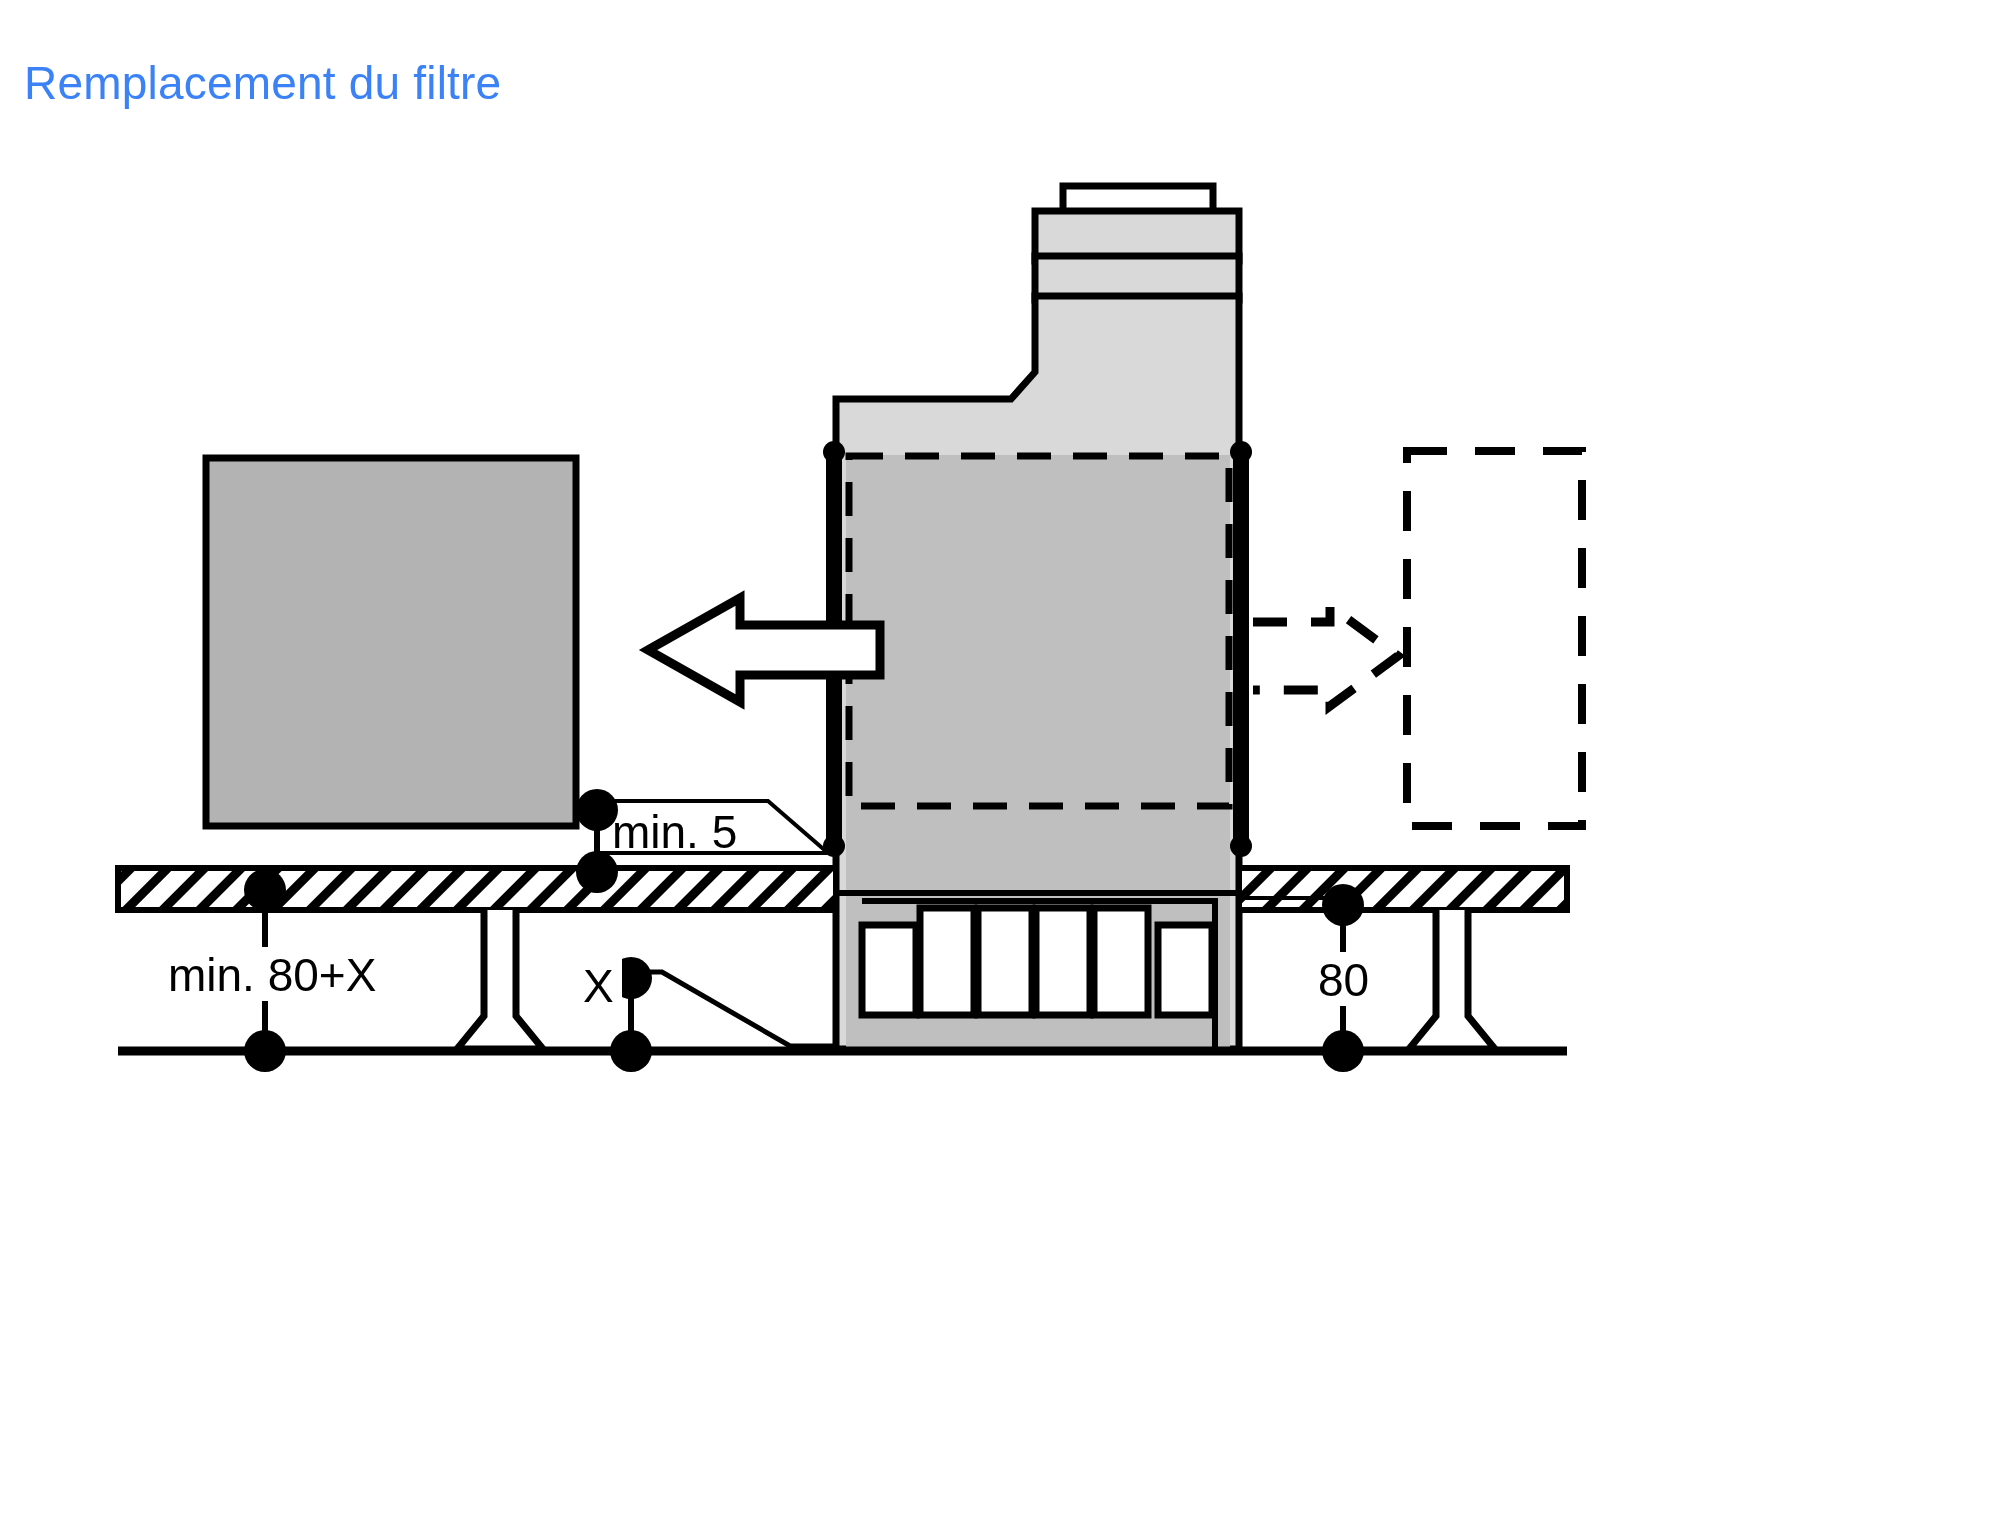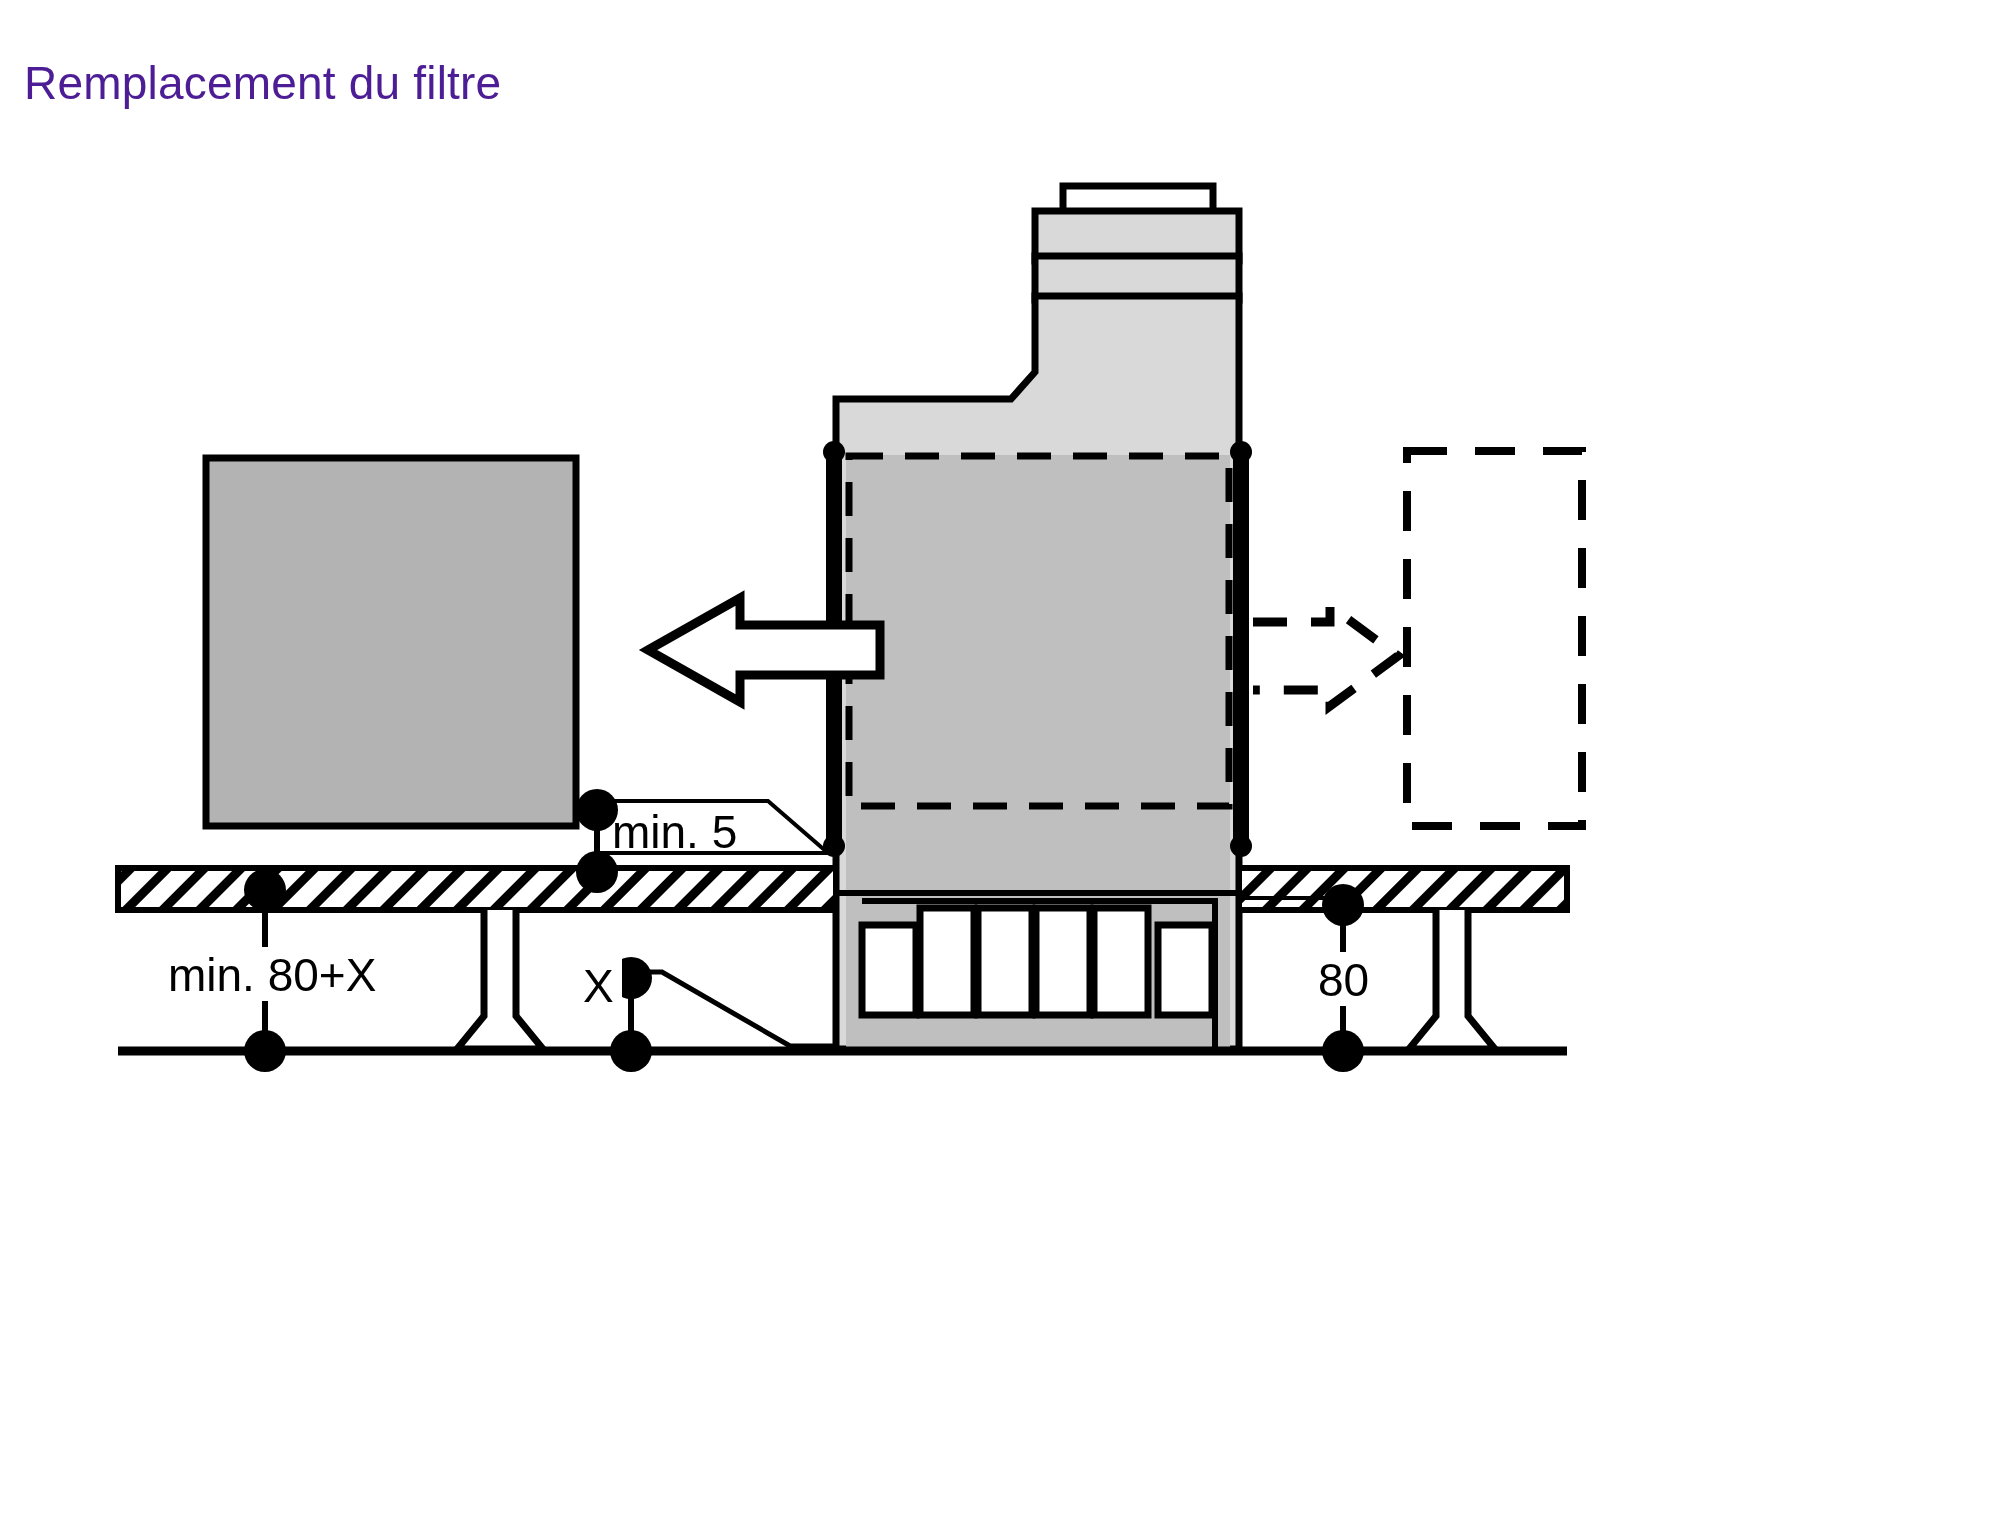--- a/index.html
+++ b/index.html
@@ -13,21 +13,21 @@
     font-family: "Liberation Sans", sans-serif;
     overflow: hidden;
     position: relative;
   }
   #page-title {
     position: absolute;
     left: 24px;
     top: 56px;
     font-size: 46px;
     font-weight: 400;
-    color: #4c1d95;
+    color: #3b82f6;
     letter-spacing: 0.2px;
     white-space: nowrap;
   }
   #diagram-wrap {
     position: absolute;
     left: 0;
     top: 0;
     width: 2000px;
     height: 1066px;
   }

